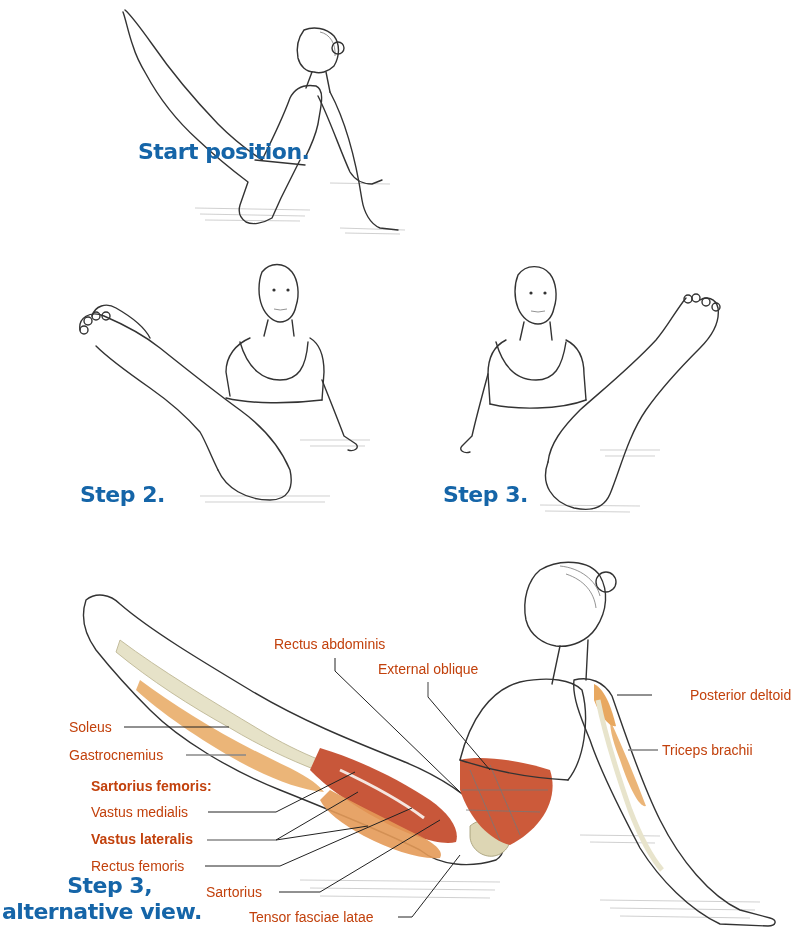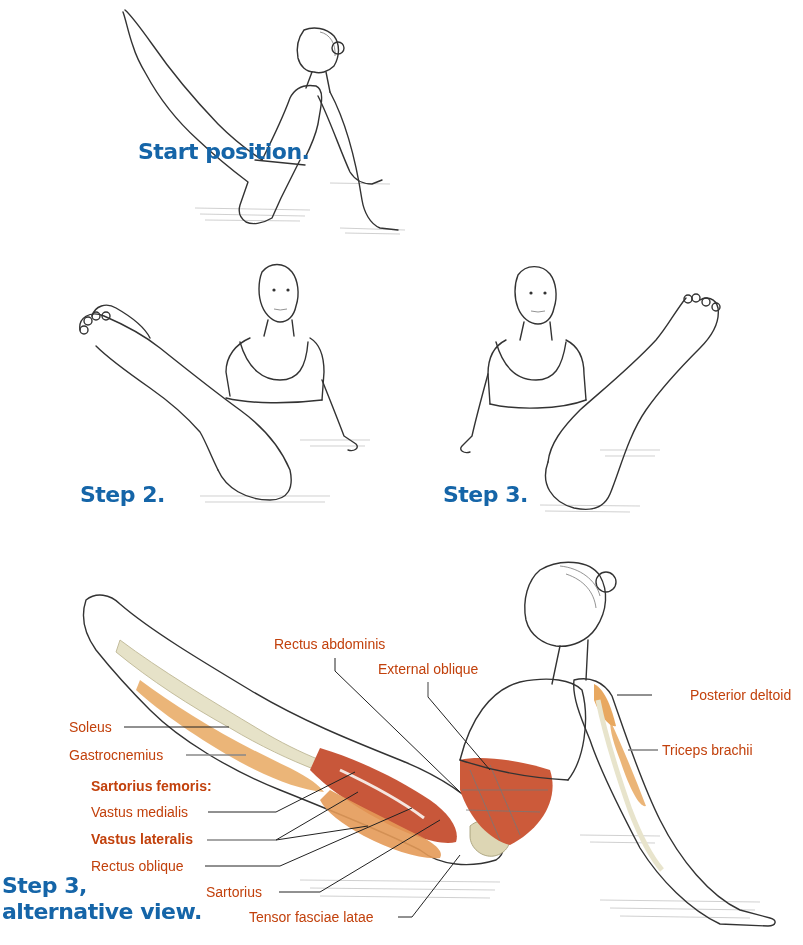--- a/index.html
+++ b/index.html
@@ -173,29 +173,29 @@
 
     <polyline class="leader" points="279,892 320,892 440,820"></polyline>
 
     <polyline class="leader" points="398,917 412,917 460,855"></polyline>
   </g>
 </svg>
 
 <div class="caption" style="left:138px; top:139px;">Start position.</div>
 <div class="caption" style="left:80px; top:482px;">Step 2.</div>
 <div class="caption" style="left:443px; top:482px;">Step 3.</div>
-<div class="caption" style="left:2px; top:873px; text-align:left; width:150px;">
+<div class="caption" style="left:2px; top:873px; text-align:right; width:150px;">
   <div>Step 3,</div>
   <div>alternative view.</div>
 </div>
 
 <div class="label" style="left:274px; top:637px;">Rectus abdominis</div>
 <div class="label" style="left:362px; top:662px;margin-left:16px;">External oblique</div>
 <div class="label" style="left:690px; top:688px;">Posterior deltoid</div>
 <div class="label" style="left:662px; top:743px;">Triceps brachii</div>
 <div class="label" style="left:69px; top:720px;">Soleus</div>
 <div class="label" style="left:69px; top:748px;">Gastrocnemius</div>
 <div class="label bold" style="left:91px; top:779px;">Sartorius femoris:</div>
 <div class="label" style="left:91px; top:805px;">Vastus medialis</div>
 <div class="label" style="left:91px; top:832px;font-weight:bold;">Vastus lateralis</div>
-<div class="label" style="left:91px; top:859px;">Rectus oblique</div>
+<div class="label" style="left:91px; top:859px;">Rectus femoris</div>
 <div class="label" style="left:206px; top:885px;">Sartorius</div>
 <div class="label" style="left:249px; top:910px;">Tensor fasciae latae</div>
 
 </body></html>

